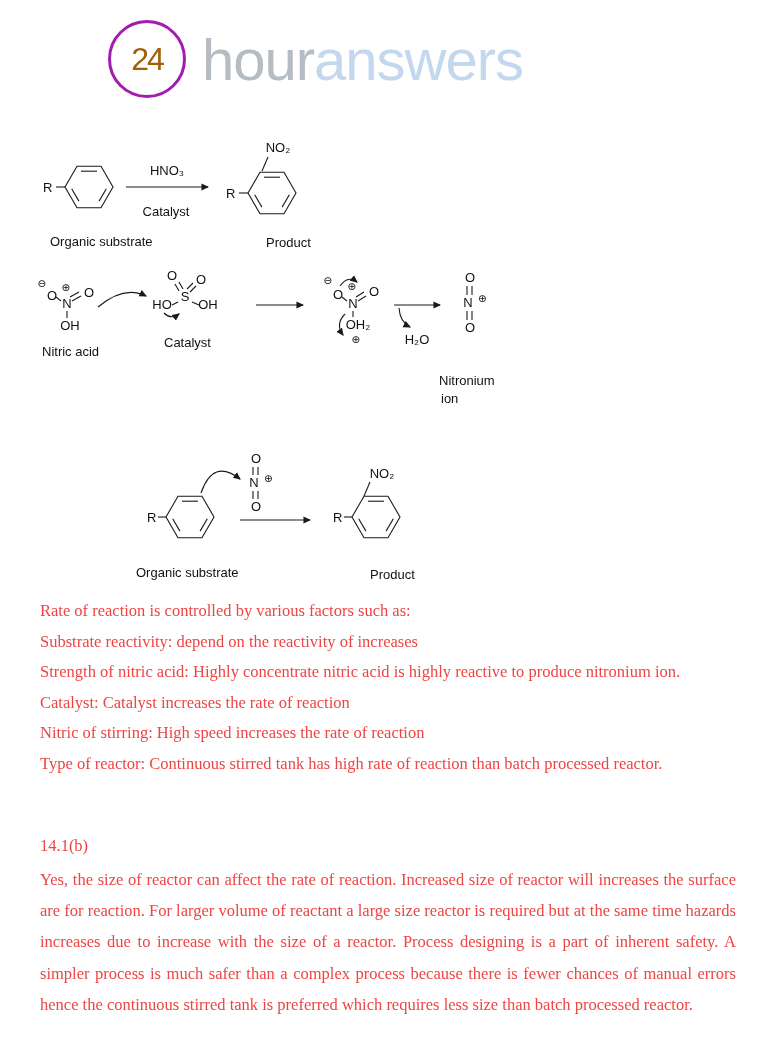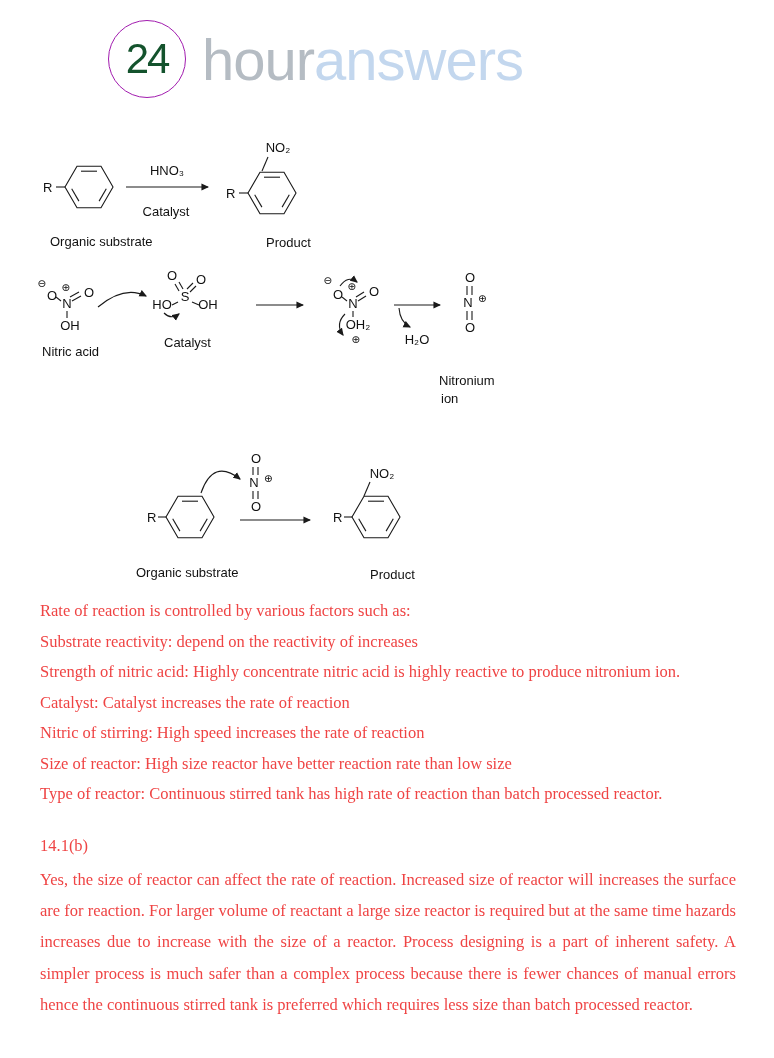--- a/index.html
+++ b/index.html
@@ -2,23 +2,23 @@
 <html><head>
 <meta charset="utf-8">
 <style>
   * { margin:0; padding:0; box-sizing:border-box; }
   html,body { background:#ffffff; }
   body { width:774px; height:1058px; font-family:"Liberation Sans",sans-serif; }
   .page { position:relative; width:774px; height:1058px; background:#ffffff; overflow:hidden; }
 
   
   .logo { position:absolute; left:108px; top:20px; display:flex; align-items:center; }
-  .logo-badge { width:78px; height:78px; border:1px solid #a21caf; border-radius:50%;
+  .logo-badge { width:78px; height:78px; border:3px solid #a21caf; border-radius:50%;
     display:flex; align-items:center; justify-content:center;
-    font-size:42px; color:#14532d; letter-spacing:-2px; }
+    font-size:32px; color:#a16207; letter-spacing:-2px; }
   .logo-word { font-size:58px; letter-spacing:-1px; margin-left:16px; white-space:nowrap; }
   .logo-hour { color:#b5bcc3; }
   .logo-answers { color:#c3d7ee; }
 
   
   svg.diagram { position:absolute; left:0; top:0; }
   svg text { font-family:"Liberation Sans","DejaVu Sans",sans-serif; fill:#111; }
   .atom { font-size:13px; }
   .charge { font-size:10.5px; }
   .slabel { font-size:13px; }
@@ -159,21 +159,20 @@
       <text class="slabel" x="370" y="579">Product</text>
     </g>
   </svg>
 
   <div class="body-text factors">
     <div>Rate of reaction is controlled by various factors such as:</div>
     <div>Substrate reactivity: depend on the reactivity of increases</div>
     <div>Strength of nitric acid: Highly concentrate nitric acid is highly reactive to produce nitronium ion.</div>
     <div>Catalyst: Catalyst increases the rate of reaction</div>
     <div>Nitric of stirring: High speed increases the rate of reaction</div>
-    <div>Size of reactor: High size reactor have better reaction rate than low size</div>
     <div>Type of reactor: Continuous stirred tank has high rate of reaction than batch processed reactor.</div>
   </div>
 
   <div class="body-text section-head">14.1(b)</div>
 
   <div class="body-text paragraph">Yes, the size of reactor can affect the rate of reaction. Increased size of reactor will increases the surface are for reaction. For larger volume of reactant a large size reactor is required but at the same time hazards increases due to increase with the size of a reactor. Process designing is a part of inherent safety. A simpler process is much safer than a complex process because there is fewer chances of manual errors hence the continuous stirred tank is preferred which requires less size than batch processed reactor.</div>
 
 </div>
 
 </body></html>

